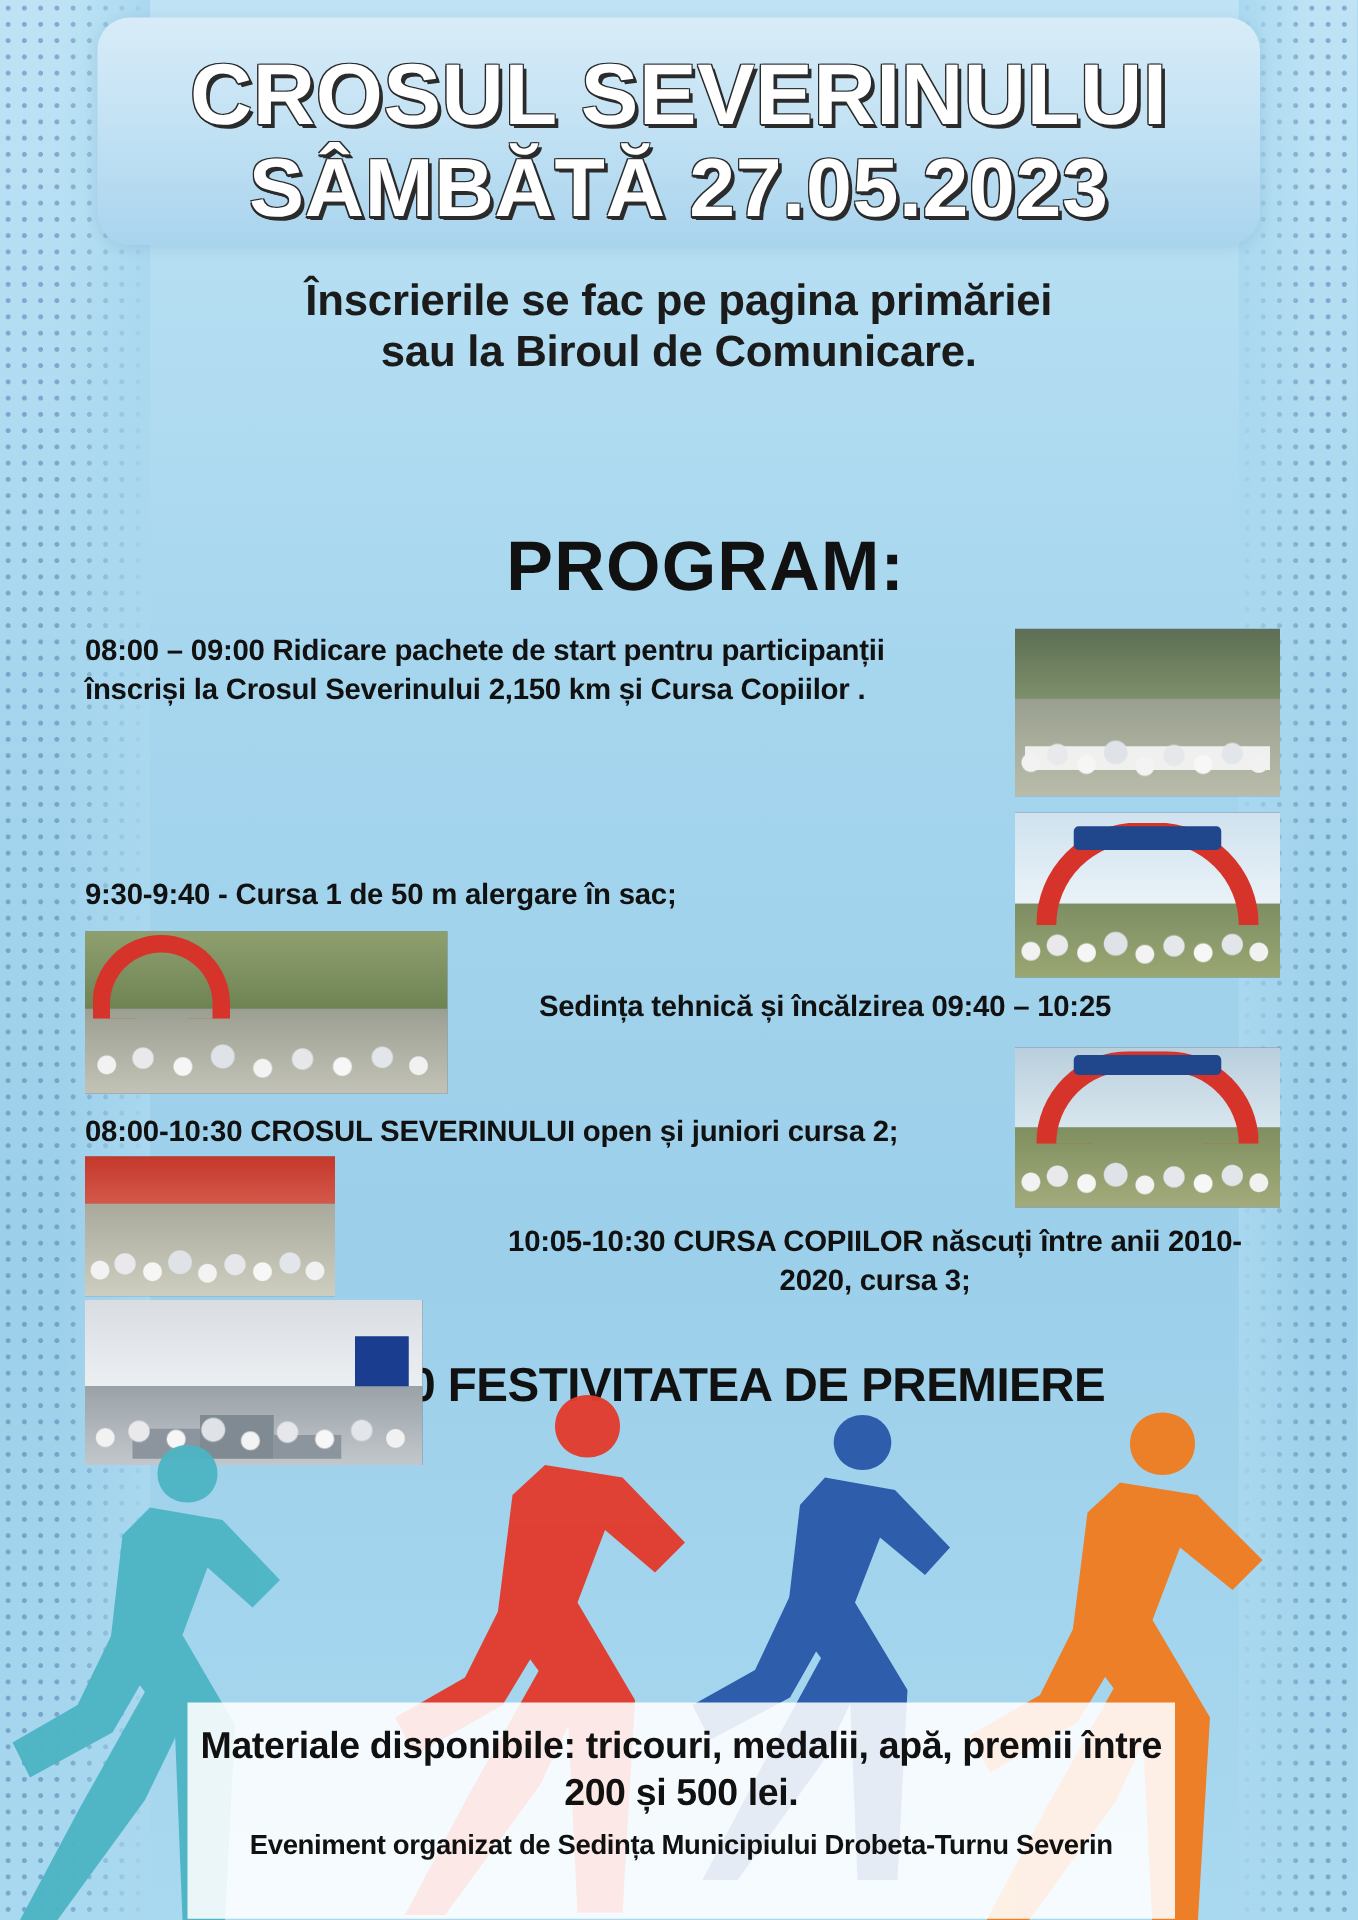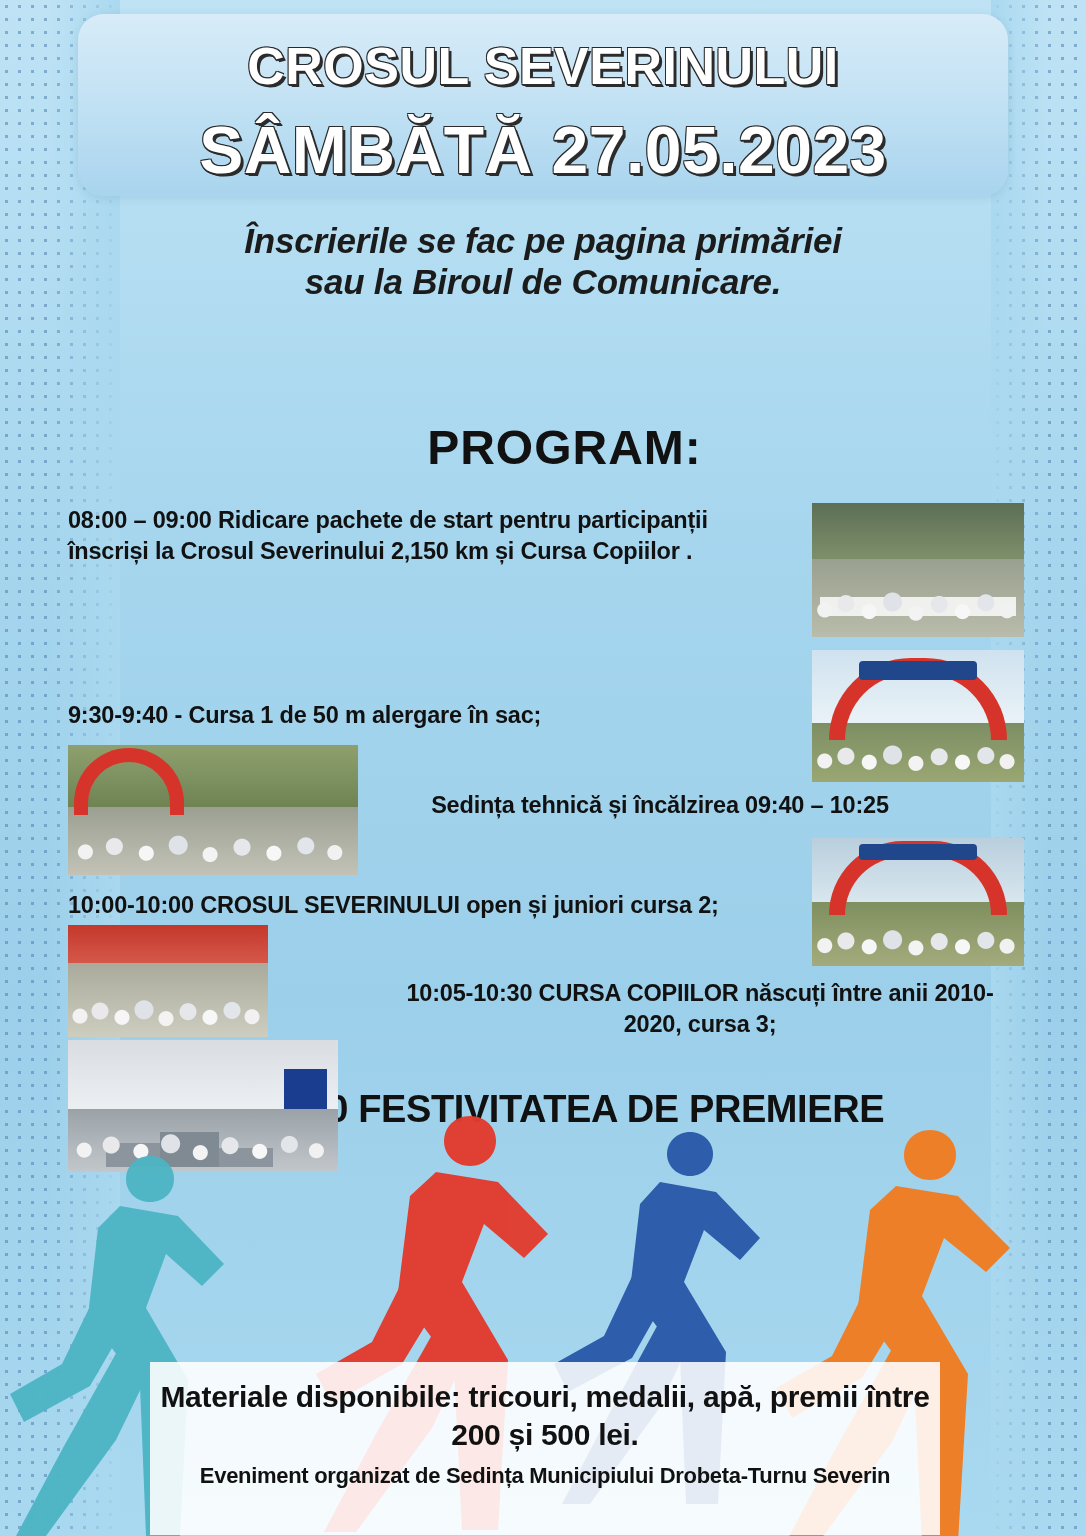--- a/index.html
+++ b/index.html
@@ -67,59 +67,58 @@
     color: #ffffff;
     font-weight: 800;
     letter-spacing: .5px;
     text-shadow:
       3px 3px 0 #2b2b2b,
       -1px -1px 0 #2b2b2b,
       1px -1px 0 #2b2b2b,
       -1px 1px 0 #2b2b2b,
       0 2px 0 #2b2b2b;
   }
-  .title-line.t1 { top: 22px; font-size: 52px; }
+  .title-line.t1 { top: 22px; font-size: 69px; }
   .title-line.t2 { top: 98px; font-size: 66px; }
 
   
   .intro {
     position: absolute;
     left: 60px;
     width: 966px;
     top: 220px;
     text-align: center;
     color: #1b1b1b;
   }
   .intro .big {
     font-size: 35px;
     font-weight: 700;
     line-height: 1.18;
     letter-spacing: -0.2px;
-    font-style: italic;
   }
   .intro .url {
     font-size: 24.5px;
     font-weight: 700;
     line-height: 1.4;
     letter-spacing: -0.3px;
   }
   .intro .note {
     font-size: 24px;
     font-weight: 700;
     margin-top: 2px;
     letter-spacing: -0.3px;
   }
 
   
   .program-heading {
     position: absolute;
     left: 0; right: 0;
     top: 420px;
     text-align: center;
-    font-size: 48px;
+    font-size: 56px;
     font-weight: 800;
     color: #111;
     letter-spacing: 1px;
     margin-left: 43px;
   }
 
   
   .sched {
     position: absolute;
     color: #111;
@@ -252,21 +251,21 @@
   <div class="intro">
     <div class="big">Înscrierile se fac pe pagina primăriei</div>
     <div class="big">sau la Biroul de Comunicare.</div>
   </div>
 
   <div class="program-heading">PROGRAM:</div>
 
   <div class="sched s1">08:00 – 09:00 Ridicare pachete de start pentru participanții înscriși la  Crosul Severinului 2,150 km și Cursa Copiilor .</div>
   <div class="sched s3">9:30-9:40 - Cursa 1 de 50 m alergare în sac;</div>
   <div class="sched s4">Sedința tehnică și încălzirea 09:40 – 10:25</div>
-  <div class="sched s5">10:00-10:00 CROSUL SEVERINULUI open și juniori cursa 2;</div>
+  <div class="sched s5">08:00-10:30 CROSUL SEVERINULUI open și juniori cursa 2;</div>
   <div class="sched s6">10:05-10:30 CURSA COPIILOR născuți între anii 2010-2020, cursa 3;</div>
 
   <div class="festivity">11:00 FESTIVITATEA DE PREMIERE</div>
 
   <div class="photo" id="photo-registration">
     <div class="sky" style="background:linear-gradient(180deg,#5d6f54,#7d8f6a)"></div>
     <div class="ground" style="background:linear-gradient(180deg,#9aa08f,#b9bcab)"></div>
     <div style="position:absolute;left:4%;bottom:16%;width:92%;height:14%;background:#f0f0ee;"></div>
     <div class="crowd" style="height:60%;"></div>
   </div>

